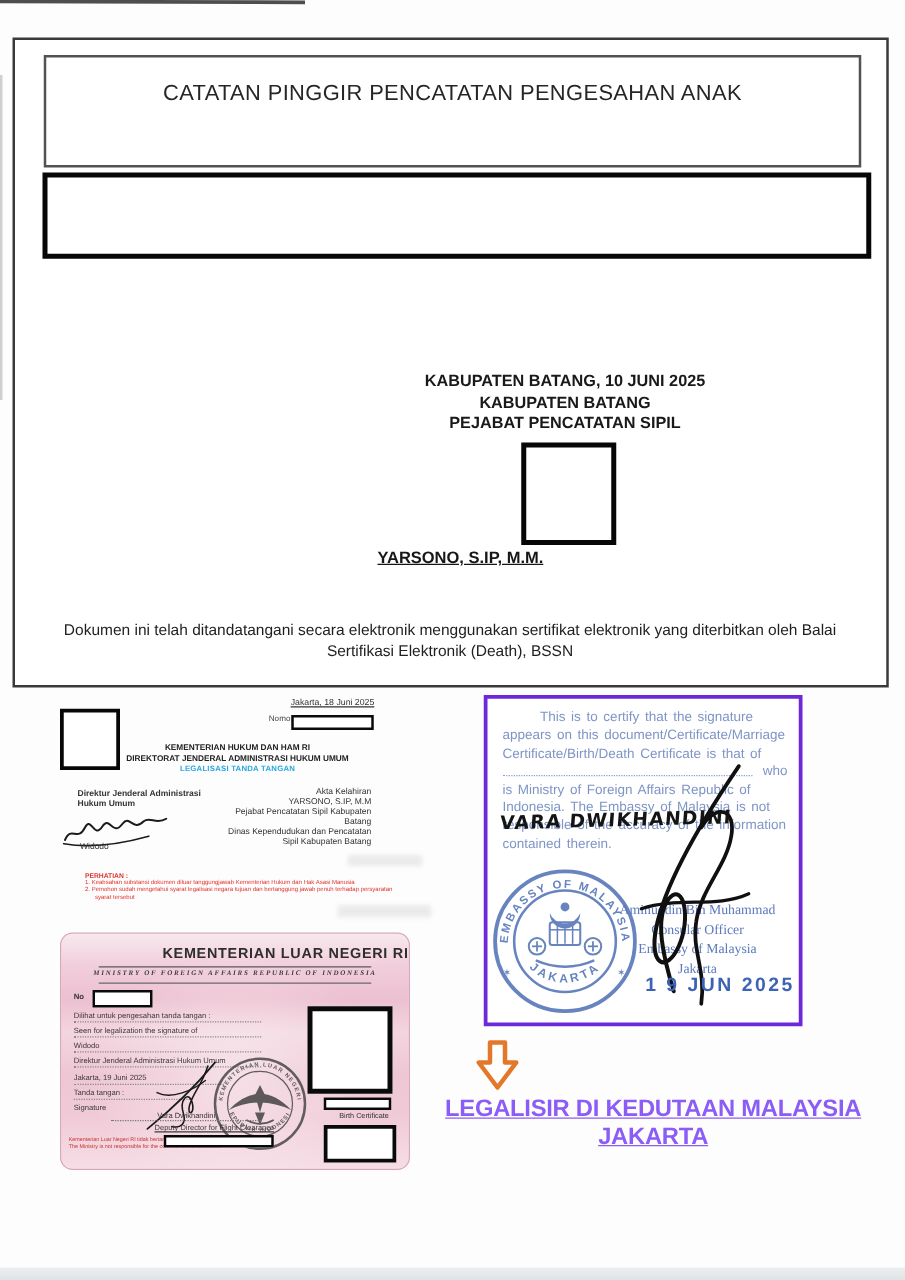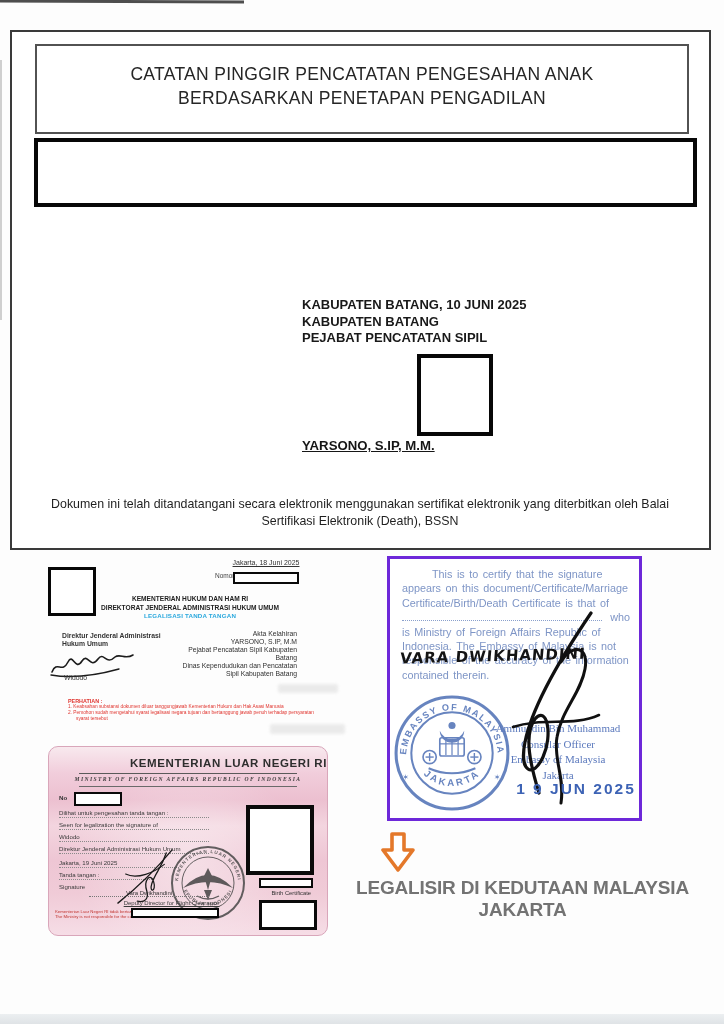--- a/index.html
+++ b/index.html
@@ -3,21 +3,21 @@
 <meta charset="utf-8">
 <style>
   html,body{margin:0;padding:0;}
   body{width:724px;height:1024px;position:relative;background:#fdfdfd;font-family:"Liberation Sans",sans-serif;overflow:hidden;}
   .abs{position:absolute;}
   
   .main-doc{left:10px;top:14px;width:697px;height:516px;border:2px solid #3a3a3a;background:#fff;margin-top:16px;}
   .title-box{left:23px;top:12px;width:650px;height:70px;border:2px solid #525252;text-align:center;padding-top:16px;box-sizing:content-box;}
   .title-box div{font-size:17.5px;line-height:24px;color:#262626;letter-spacing:.3px;}
   .redact{background:#fff;border:4px solid #070707;}
-  .signoff{left:290px;top:265px;width:300px;font-weight:bold;font-size:13px;line-height:16.5px;color:#191919;}
+  .signoff{left:290px;top:265px;width:300px;text-align:center;font-weight:bold;font-size:13px;line-height:16.5px;color:#191919;}
   .official{left:290px;width:300px;text-align:left;font-weight:bold;font-size:13.2px;color:#161616;}
   .footer-note{left:28px;top:464px;width:640px;text-align:center;font-size:12.4px;line-height:17px;color:#1f1f1f;}
   
   .kh{left:40px;top:556px;width:292px;height:192px;font-size:6.8px;color:#2a2a2a;}
   .kh .date{left:156px;top:3px;width:140px;text-align:center;font-size:7px;text-decoration:underline;color:#333;}
   .kh .nomor{left:175px;top:16px;font-size:6.5px;color:#444;}
   .kh .nomorbox{left:193px;top:16px;width:62px;height:8px;border:2px solid #0a0a0a;background:#fff;}
   .kh .heads{left:30px;top:39px;width:240px;text-align:center;}
   .kh .h1,.kh .h2{font-weight:bold;font-size:6.6px;line-height:8.6px;color:#222;}
   .kh .h3{font-weight:bold;font-size:6.2px;color:#2AA8DD;letter-spacing:.2px;}
@@ -49,36 +49,35 @@
   
   .mbox{left:387px;top:556px;width:249px;height:259px;border:3px solid #6d28d9;background:#fff;}
   .cert{left:12px;top:8px;width:228px;color:#7E95C6;font-size:10.8px;line-height:14.4px;word-spacing:1.5px;filter:blur(.3px);}
   .cert .ind{padding-left:30px;}
   .cert .row4{display:flex;align-items:center;}
   .cert .dots{flex:1;border-bottom:1.5px dotted #8aa0cc;margin:0 8px 3px 0;height:10px;}
   .hand{left:10px;top:88px;font-family:"DejaVu Sans",sans-serif;font-weight:bold;font-size:15px;letter-spacing:1px;color:#141414;transform:rotate(-1.5deg) skewX(-6deg);white-space:nowrap;}
   .officer{left:88px;top:162px;width:160px;text-align:center;font-family:"Liberation Serif",serif;font-size:11px;line-height:15.5px;color:#5B79BD;filter:blur(.25px);}
   .datestamp{left:116px;top:221px;width:140px;text-align:center;font-weight:bold;font-size:15.5px;letter-spacing:2px;color:#3D63B5;white-space:nowrap;filter:blur(.2px);}
   
-  .legal{left:325px;top:877px;width:395px;text-align:center;font-weight:bold;font-size:19px;color:#737373;letter-spacing:-.2px;}
+  .legal{left:325px;top:877px;width:395px;text-align:center;font-weight:bold;font-size:19px;color:#8b5cf6;letter-spacing:-.2px;text-decoration:underline;}
   .scanline{left:0;top:0;width:244px;height:3px;background:#4e4e4e;transform:rotate(.2deg);}
   .leftedge{left:0;top:60px;width:2px;height:260px;background:#cfcfcf;}
   .botband{left:0;top:1014px;width:724px;height:10px;background:linear-gradient(180deg,#eceff1,#dfe3e6);}
 </style>
 </head>
 <body>
 
 <div class="abs scanline"></div>
 <div class="abs leftedge"></div>
 <div class="abs botband"></div>
 
 <div class="abs main-doc">
   <div class="abs title-box">
     <div>CATATAN PINGGIR PENCATATAN PENGESAHAN ANAK</div>
-    <div>BERDASARKAN PENETAPAN PENGADILAN</div>
   </div>
   <div class="abs redact" style="left:22px;top:106px;width:655px;height:61px;"></div>
   <div class="abs signoff">
     <div>KABUPATEN BATANG, 10 JUNI 2025</div>
     <div>KABUPATEN BATANG</div>
     <div>PEJABAT PENCATATAN SIPIL</div>
   </div>
   <div class="abs redact" style="left:405px;top:322px;width:68px;height:74px;"></div>
   <div class="abs official" style="top:406px;"><span style="text-decoration:underline;">YARSONO, S.IP, M.M.</span></div>
   <div class="abs footer-note">

